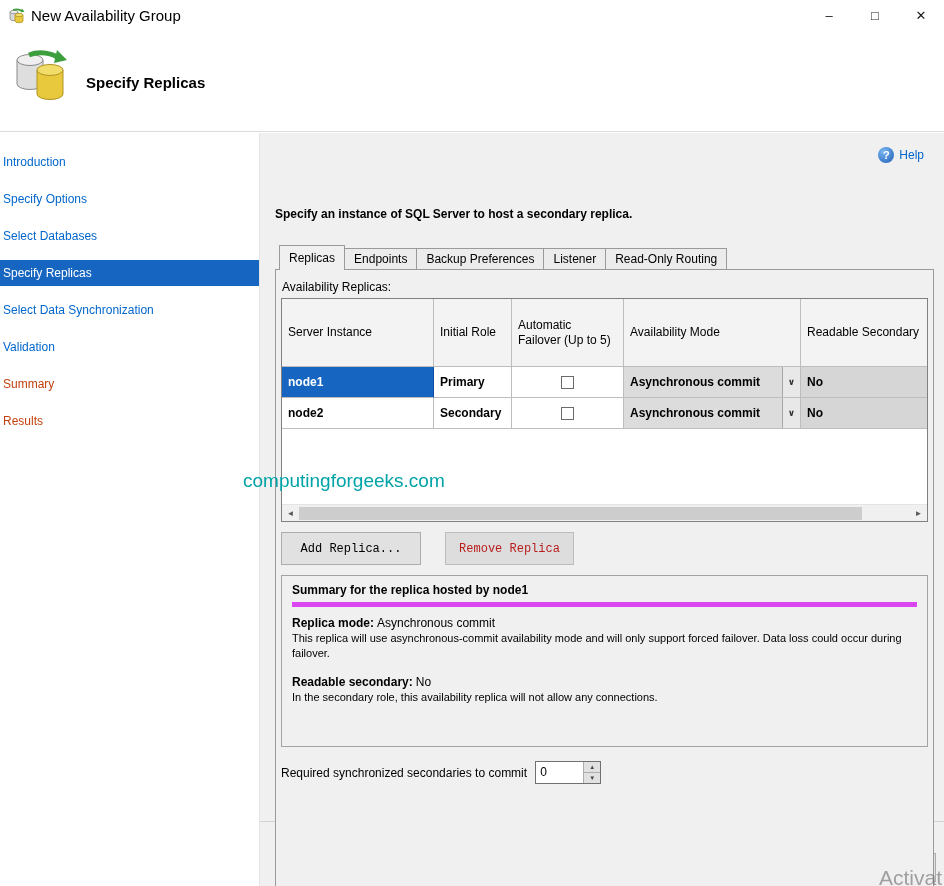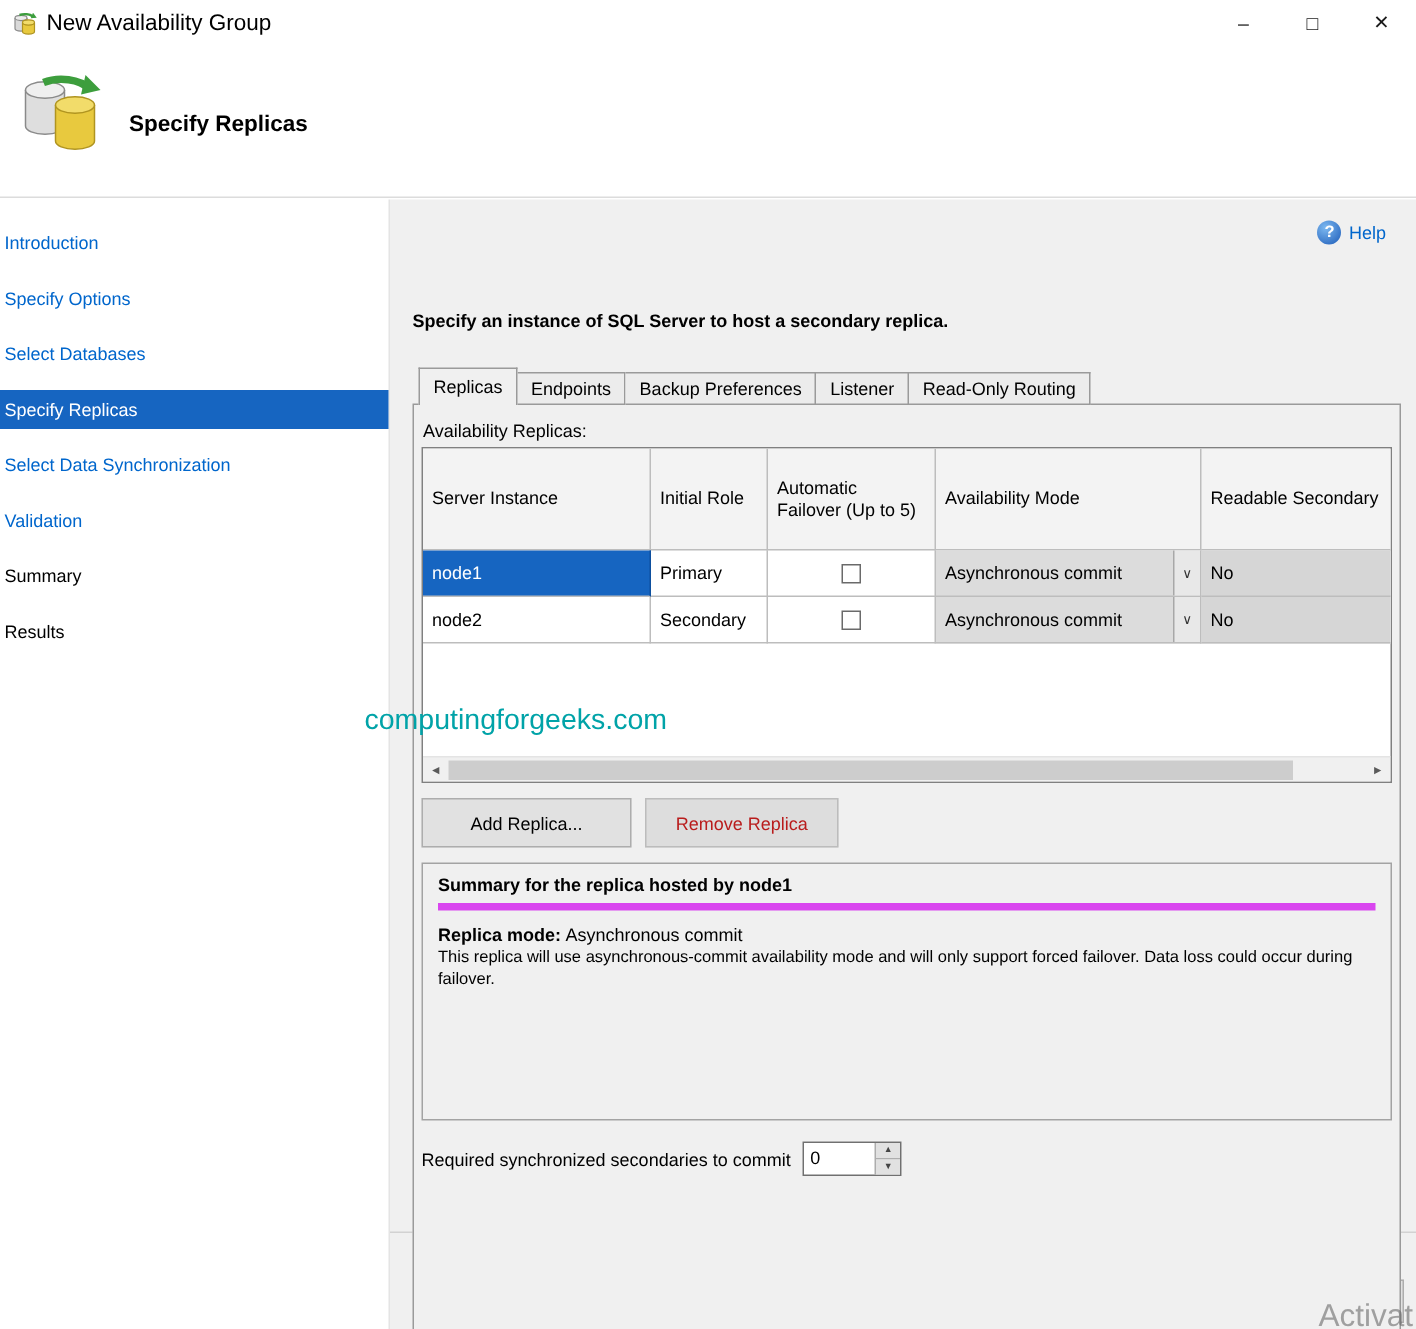--- a/index.html
+++ b/index.html
@@ -16,21 +16,21 @@
              font-size:13px; color:#1a1a1a; cursor:default; }
   
   .header { height:102px; background:#fff; border-bottom:1px solid #dcdcdc; position:relative; }
   .big-icon { position:absolute; left:13px; top:16px; }
   .page-title { position:absolute; left:86px; top:44px; font-size:15px; font-weight:bold; }
   
   .content { position:absolute; top:133px; bottom:0; left:0; right:0; display:flex; }
   .sidebar { width:260px; background:#fff; border-right:1px solid #e4e4e4; padding-top:16px; flex-shrink:0; }
   .nav-item { height:26px; line-height:26px; padding-left:3px; margin-bottom:11px; color:#0066cc; }
   .nav-item.selected { background:#1665c1; color:#fff; }
-  .nav-item.disabled { color:#000000; }
+  .nav-item.disabled { color:#c2410c; }
   .main { flex:1; position:relative; background:#f0f0f0; }
   
   .help { position:absolute; top:14px; right:20px; display:flex; align-items:center; gap:5px; color:#0066cc; }
   .help-icon { width:16px; height:16px; border-radius:50%; color:#fff; font-weight:bold; font-size:11px;
                display:flex; align-items:center; justify-content:center;
                background:radial-gradient(circle at 35% 30%, #7cb8f0, #1c5bb8); }
   .instruction { position:absolute; top:74px; left:15px; font-weight:bold; }
   
   .tabs { position:absolute; top:112px; left:19px; display:flex; align-items:flex-end; height:25px; z-index:3; }
   .tab { height:22px; line-height:20px; padding:0 9px; background:#ececec;
@@ -45,37 +45,37 @@
   
   .grid { position:relative; border:1px solid #808080; background:#fff; height:224px; overflow:hidden; }
   .grid-inner { width:689px; }
   .grid-header { display:flex; height:68px; background:#f3f3f3; }
   .gh-cell { border-right:1px solid #bdbdbd; border-bottom:1px solid #bdbdbd;
              padding:3px 6px; display:flex; align-items:center; line-height:1.25; }
   .c-server{ width:152px; } .c-role{ width:78px; } .c-fail{ width:112px; }
   .c-mode{ width:177px; } .c-read{ width:170px; }
   .grid-row { display:flex; height:31px; background:#fff; }
   .g-cell { border-right:1px solid #bdbdbd; border-bottom:1px solid #bdbdbd;
-            display:flex; align-items:center; padding:0 6px; }
+            display:flex; align-items:center; padding:0 6px;font-weight:bold; }
   .cell-selected { background:#1665c1; color:#fff; border-right-color:#0d4f9e; }
   .cell-check { justify-content:center; }
   .checkbox { width:13px; height:13px; border:1px solid #6a6a6a; background:#fff; }
   .cell-combo { padding:0; background:#dcdcdc; }
   .combo-text { flex:1; padding-left:6px; white-space:nowrap; overflow:hidden; }
   .combo-btn { width:18px; align-self:stretch; border-left:1px solid #a8a8a8; background:#e8e8e8;
                display:flex; align-items:center; justify-content:center; font-size:9px; color:#333; }
   .cell-read { background:#d6d6d6; }
   .hscroll { position:absolute; left:0; right:0; bottom:0; height:17px; background:#f0f0f0;
              border-top:1px solid #e4e4e4; display:flex; align-items:center; }
   .scroll-arrow { width:17px; height:17px; display:flex; align-items:center; justify-content:center;
                   font-size:8px; color:#5a5a5a; }
   .scroll-arrow.right { margin-left:auto; }
   .scroll-thumb { height:13px; width:563px; background:#cdcdcd; }
   
-  .btn-row { margin-top:10px; display:flex; gap:9px; }
+  .btn-row { margin-top:10px; display:flex; gap:24px;font-family:Liberation Mono, monospace; }
   .btn { height:33px; background:#e1e1e1; border:1px solid #adadad; font-size:12px;
          font-family:inherit; display:flex; align-items:center; justify-content:center; }
   .btn-add { width:140px; }
   .btn-remove { width:129px; color:#b91c1c; background:#dddddd; border-color:#bcbcbc; }
   
   .summary-box { margin-top:10px; border:1px solid #a3a3a3; background:#f0f0f0;
                  padding:7px 10px 8px; height:172px; }
   .summary-title { font-weight:bold; padding-bottom:5px; border-bottom:5px solid #d946ef; margin-bottom:9px; }
   .sum-label { font-weight:bold; margin-right:3px; }
   .sum-desc { font-size:11px; line-height:1.4; max-width:645px; margin-top:1px; }
@@ -211,20 +211,26 @@
       </div>
 
       <div class="summary-box">
         <div class="summary-title">Summary for the replica hosted by node1</div>
         <div class="sum-block">
           <div>
             <span class="sum-label">Replica mode:</span><span>Asynchronous commit</span>
           </div>
           <div class="sum-desc">This replica will use asynchronous-commit availability mode and will only support forced failover. Data loss could occur during failover.</div>
         </div>
+        <div class="sum-block">
+          <div>
+            <span class="sum-label">Readable secondary:</span><span>No</span>
+          </div>
+          <div class="sum-desc">In the secondary role, this availability replica will not allow any connections.</div>
+        </div>
       </div>
 
       <div class="commit-row">
         <span>Required synchronized secondaries to commit</span>
         <div class="spinner">
           <div class="spin-value">0</div>
           <div class="spin-btns">
             <div class="spin-btn up">▲</div>
             <div class="spin-btn">▼</div>
           </div>

